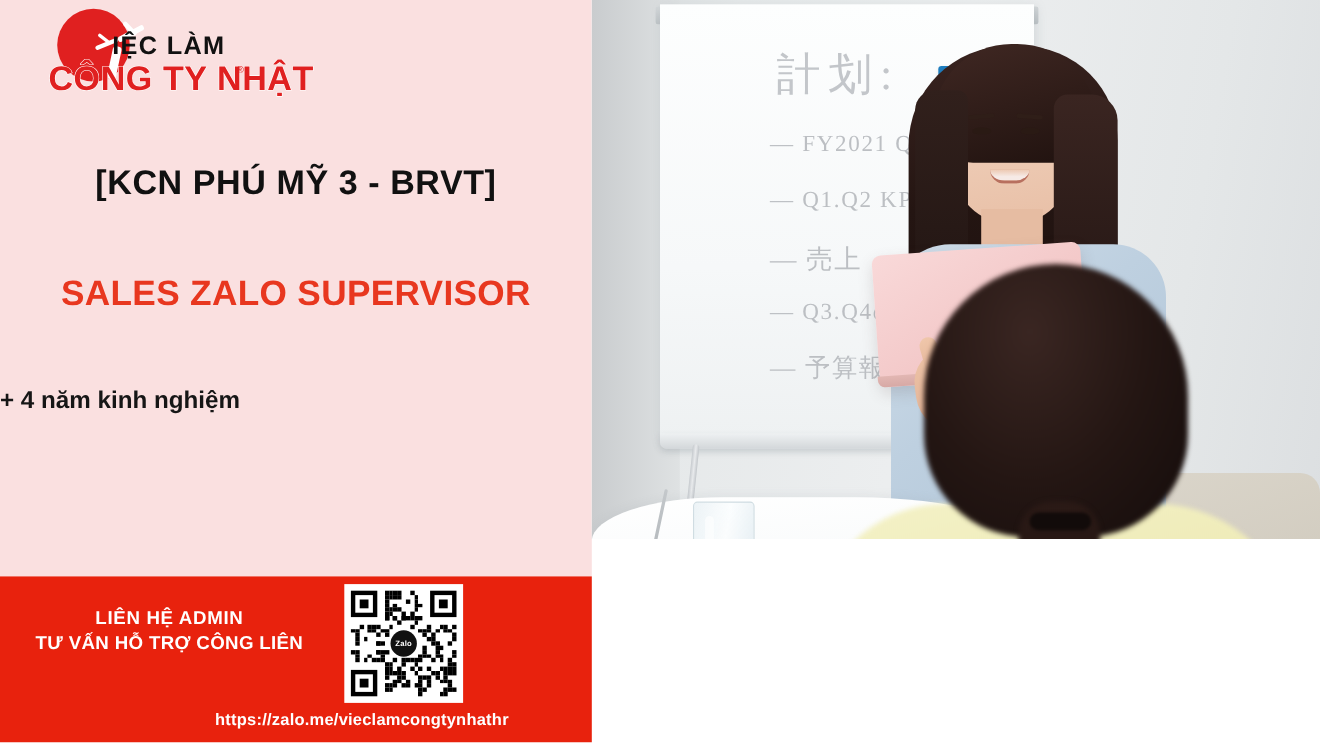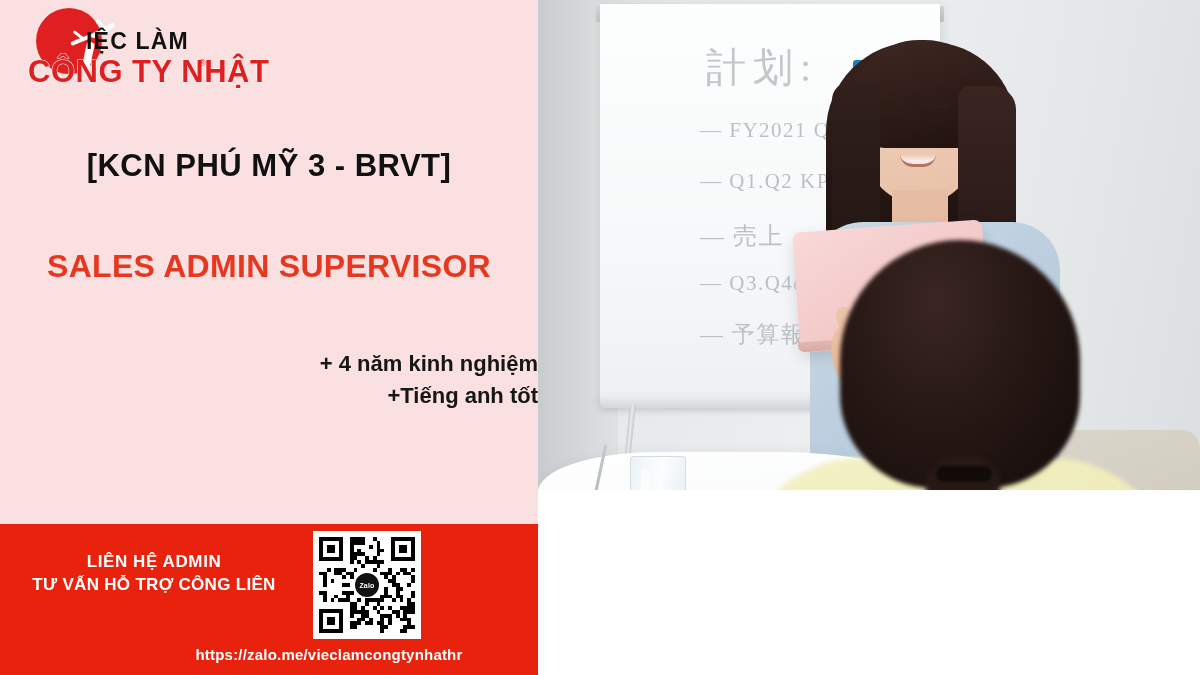--- a/index.html
+++ b/index.html
@@ -19,21 +19,21 @@
   
   .left-panel {
     position:absolute; left:0; top:0;
     width:538px; height:524px;
     background:#fae0e0;
     overflow:hidden;
   }
 
   
   .logo {
-    position:absolute; left:14px; top:6px;
+    position:absolute; left:30px; top:6px;
     width:200px; height:92px;
   }
   .logo-mark {
     position:absolute; left:22px; top:2px;
     width:66px; height:66px;
     border-radius:50%;
     background:#e02020;
   }
   .logo-mark::after{
     content:"";
@@ -108,21 +108,21 @@
     width:538px;
     text-align:center;
     font-size:32px;
     font-weight:bold;
     letter-spacing:0.3px;
     color:#e8371f;
   }
   .reqs {
     position:absolute; left:0; top:348px;
     width:538px;
-    text-align:right;
+    text-align:left;
     color:#161616;
     font-size:22px;
     font-weight:bold;
     line-height:1.45;
   }
 
   
   .red-banner {
     position:absolute; left:0; top:524px;
     width:538px; height:151px;
@@ -491,25 +491,24 @@
         <span class="crane crane-b2"></span>
         <span class="crane crane-tail"></span>
       </div>
       <div class="logo-text-top">IỆC LÀM</div>
       <div class="logo-text-bottom">CÔNG TY NHẬT</div>
       <div class="logo-reg">®</div>
     </div>
 
     <div class="kcn-line">[KCN PHÚ MỸ 3 - BRVT]</div>
 
-    <div class="job-title">SALES ADMIN SUPERVISOR</div>
+    <div class="job-title">SALES ZALO SUPERVISOR</div>
 
     <div class="reqs">
       <div>+  4 năm kinh nghiệm</div>
-      <div>+Tiếng anh tốt</div>
     </div>
   </div>
 
   <div class="red-banner">
     <div class="zalo-lines">
       <div class="zalo-l1">LIÊN HỆ ADMIN</div>
       <div class="zalo-l2">TƯ VẤN HỖ TRỢ CÔNG LIÊN</div>
     </div>
   </div>
 

